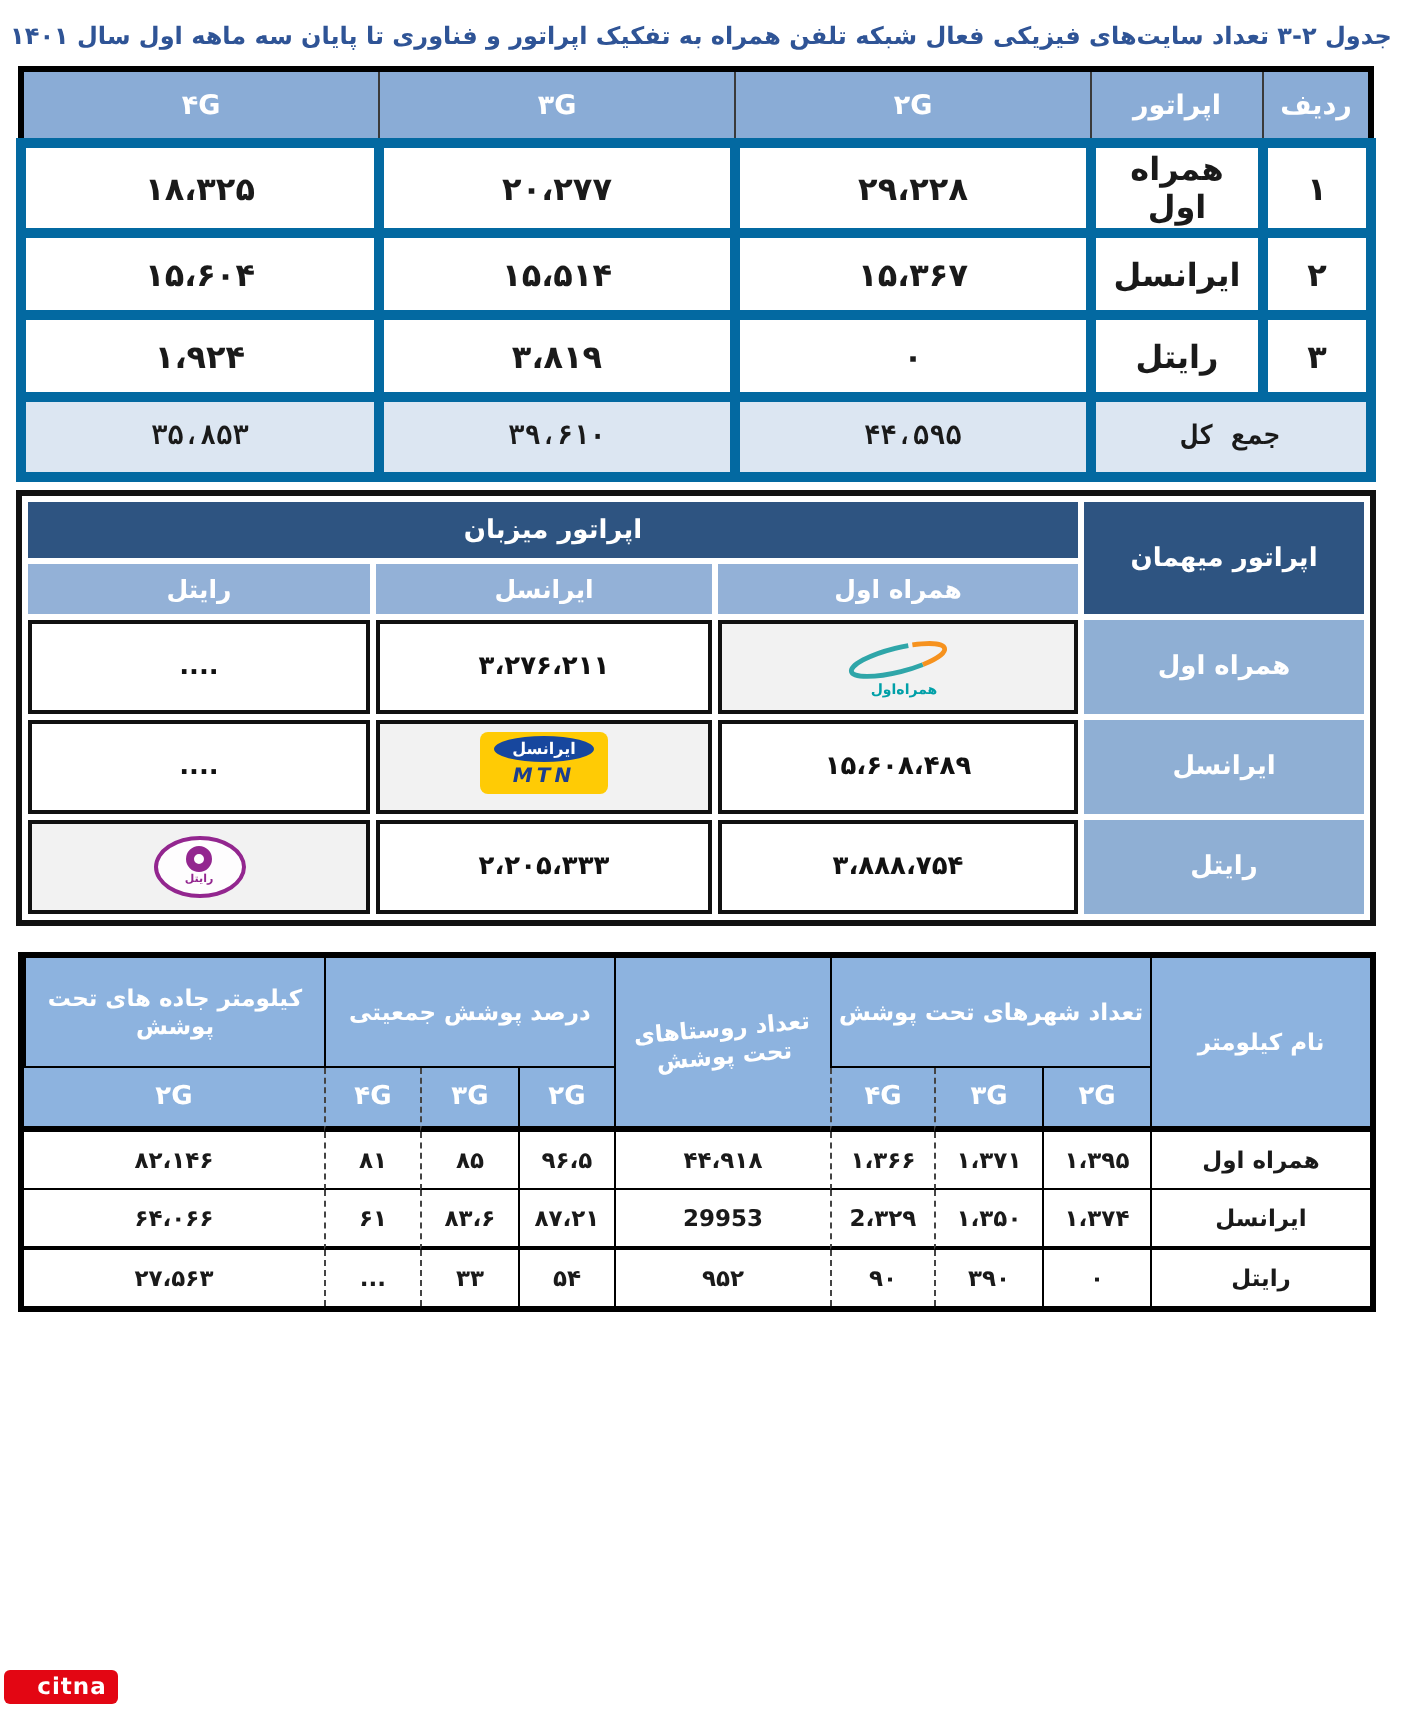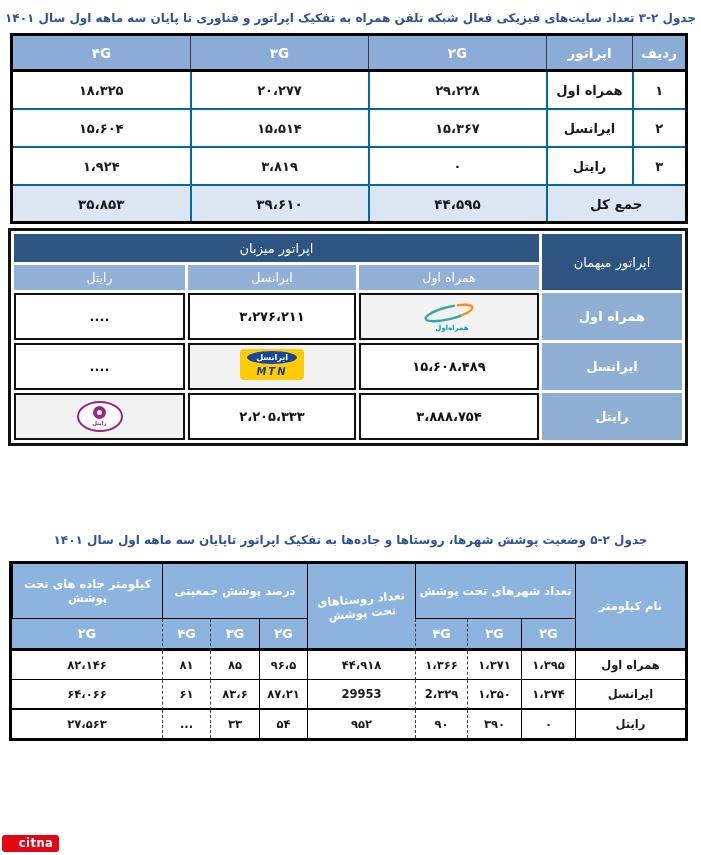--- a/index.html
+++ b/index.html
@@ -32,38 +32,38 @@
     border: 3px solid #000;
   }
   .t1 th {
     background: #8AACD6; color: #fff;
     font-weight: bold; font-size: 13.5px;
     height: 31px; text-align: center;
     border: 1px solid #3a3a3a;
     border-bottom: 3px solid #000;
   }
   .t1 td {
-    border: 2px solid #0369a1;
+    border: 5px solid #0369a1;
     text-align: center; vertical-align: middle;
-    font-weight: bold; font-size: 13px; color: #1a1a1a;
+    font-weight: bold; font-size: 16px; color: #1a1a1a;
     height: 34px; background: #fff;
   }
   .t1 tr.total td {
     background: #DCE6F2;
     border-top: 2.5px solid #000;
-    font-size: 13.5px; height: 33px;
+    font-size: 13.5px; height: 33px; font-family: Liberation Mono, monospace;
   }
 
   
   .t2 {
     width: 675px; margin: 4px 13px 0;
     border-collapse: separate; border-spacing: 3px;
     border: 3px solid #111; background: #fff;
   }
-  .t2 th { text-align: center; vertical-align: middle; font-weight: normal; color: #fff; }
+  .t2 th { text-align: center; vertical-align: middle; font-weight: bold; color: #fff; }
   .t2 .t2-dark { background: #2E5481; font-size: 13px; height: 26px; }
   .t2 .t2-sub  { background: #93B1D7; font-size: 12.5px; height: 23px; }
   .t2 td {
     text-align: center; vertical-align: middle;
     font-weight: bold; font-size: 13px; color: #111;
     height: 41px;
   }
   .t2 td.val  { border: 2px solid #111; background: #fff; }
   .t2 td.guest { background: #8FAFD4; color: #fff; font-size: 13px; }
   .t2 td.logo-cell { border: 2px solid #111; background: #F2F2F2; }
@@ -228,21 +228,20 @@
         <td class="logo-cell">
           <div class="rt-logo">
             <div class="rt-ring"></div>
             <div class="rt-txt">رایتل</div>
           </div>
         </td>
       </tr>
     </tbody>
   </table>
 
-  <div class="tbl-title title3">جدول ۲-۵ وضعیت پوشش شهرها، روستاها و جاده‌ها به تفکیک اپراتور تاپایان سه ماهه اول سال ۱۴۰۱</div>
   <table class="t3">
     <colgroup>
       <col style="width:110px">
       <col style="width:54px">
         <col style="width:54px">
         <col style="width:52px">
       <col style="width:108px">
       <col style="width:48px">
         <col style="width:49px">
         <col style="width:48px">

